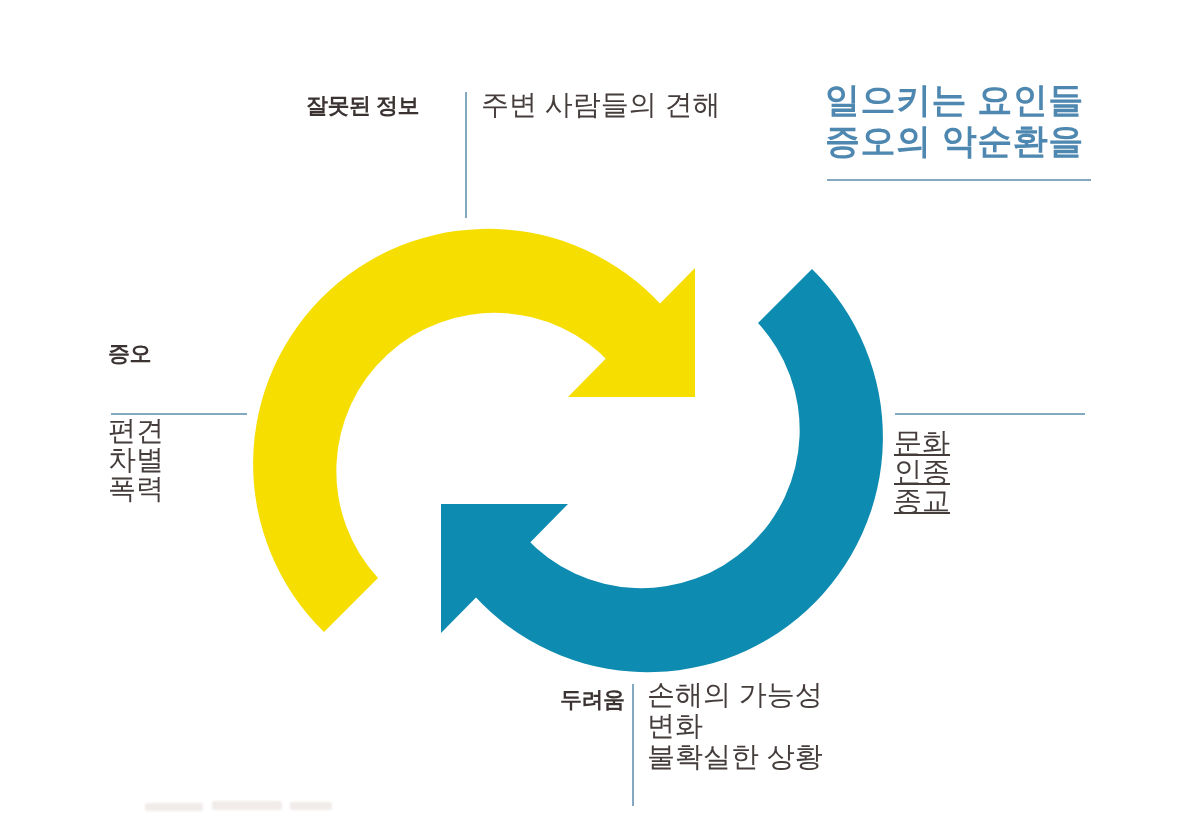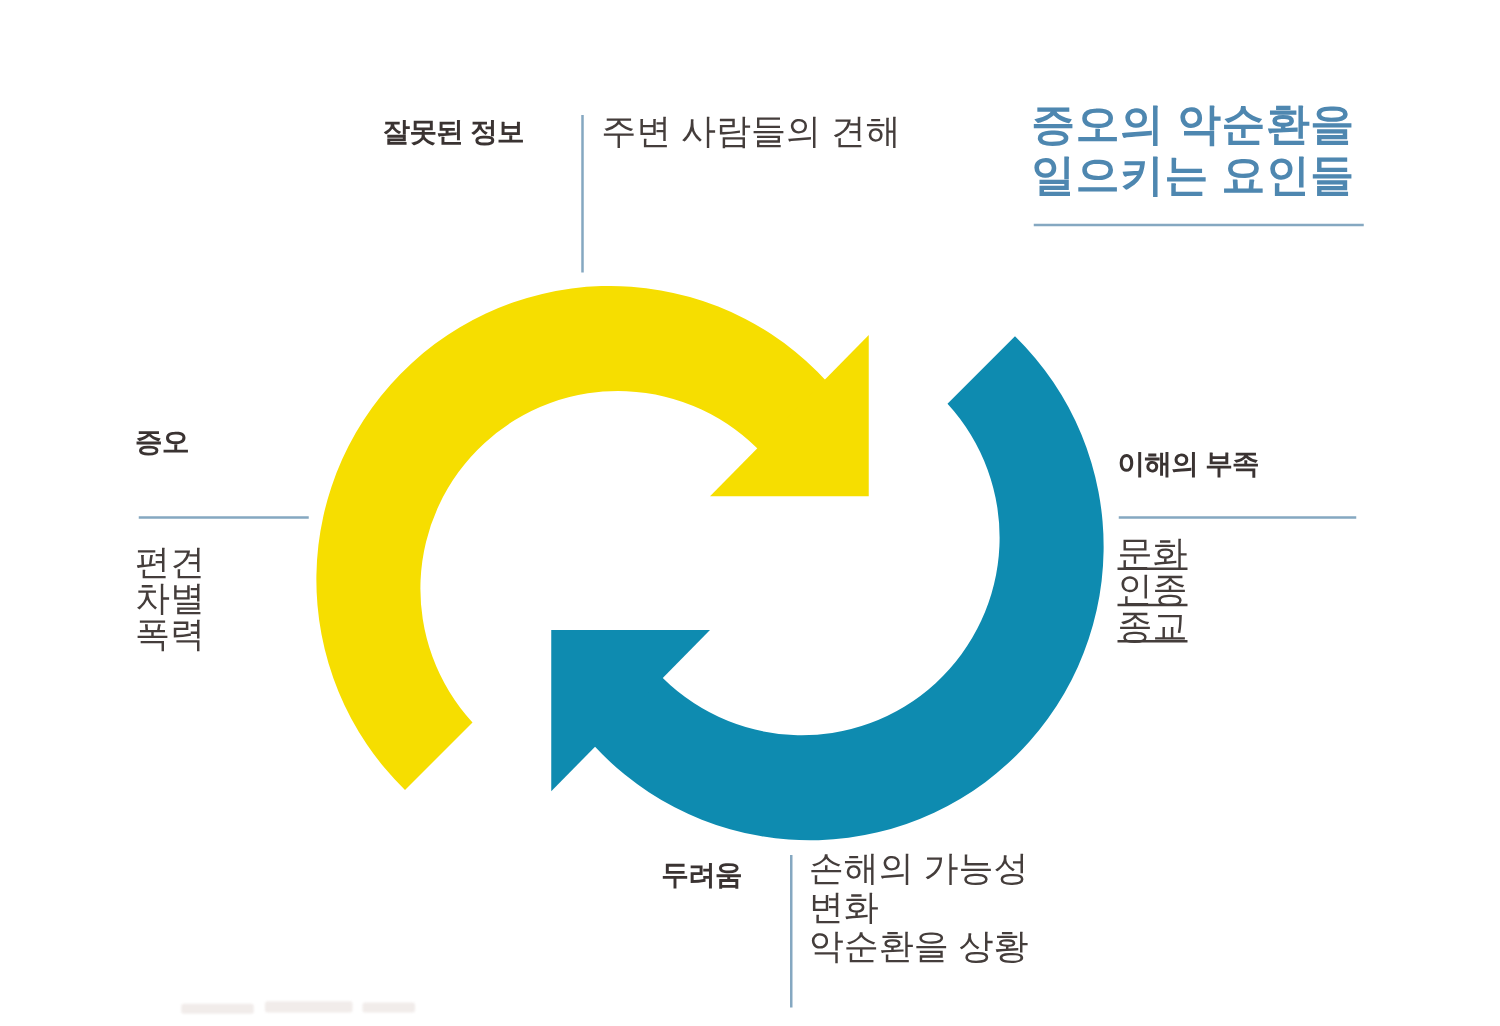--- a/index.html
+++ b/index.html
@@ -44,28 +44,28 @@
   .h-misinfo{left:306px;top:88px;}
   .l-misinfo{left:465px;top:92px;height:126px;}
   .i-misinfo{left:481px;top:88px;line-height:33px;}
 
   
   .h-underst{left:894px;top:353px;}
   .l-underst{left:895px;top:413px;width:190px;}
   .i-underst{left:894px;top:428px;line-height:29px;text-decoration:underline;}
 
   
-  .h-fear{left:529px;top:682px;}
+  .h-fear{left:560px;top:682px;}
   .l-fear{left:632px;top:684px;height:122px;}
   .i-fear{left:647px;top:679px;line-height:31px;}
 
   
   .h-hate{left:108px;top:336px;}
   .l-hate{left:111px;top:413px;width:136px;}
-  .i-hate{left:108px;top:435px;line-height:29px;}
+  .i-hate{left:108px;top:416px;line-height:29px;}
 
   
   .watermark{position:absolute;left:140px;top:799px;width:195px;height:16px;
     opacity:0.35;filter:blur(1px);}
   .watermark span{position:absolute;background:#d8c9c4;border-radius:2px;}
   .wm1{left:5px;top:4px;width:58px;height:8px;}
   .wm2{left:72px;top:2px;width:70px;height:9px;}
   .wm3{left:150px;top:3px;width:42px;height:8px;}
 </style>
 </head>
@@ -78,45 +78,44 @@
       <path class="yellow" d="M 324,632 A 235,235 0 1 1 670,315 L 611,364 A 158,158 0 1 0 378,578 Z"></path>
       <path class="yellow" d="M 695,268 L 695,397 L 568,397 Z"></path>
     </g>
     <g>
       <path class="blue" d="M 812,269 A 235,235 0 1 1 466,586 L 525,537 A 158,158 0 1 0 758,323 Z"></path>
       <path class="blue" d="M 441,633 L 441,504 L 568,504 Z"></path>
     </g>
   </svg>
 
   <div class="title">
+    <div>일으키는 요인들</div>
     <div>증오의 악순환을</div>
-    <div>일으키는 요인들</div>
   </div>
   <div class="rule h title-rule"></div>
 
   <div class="heading h-misinfo">잘못된 정보</div>
   <div class="rule v l-misinfo"></div>
   <div class="items i-misinfo">
     <div>주변 사람들의 견해</div>
   </div>
 
-  <div class="heading h-underst">이해의 부족</div>
   <div class="rule h l-underst"></div>
   <div class="items i-underst">
     <div>문화</div>
     <div>인종</div>
     <div>종교</div>
   </div>
 
   <div class="heading h-fear">두려움</div>
   <div class="rule v l-fear"></div>
   <div class="items i-fear">
     <div>손해의 가능성</div>
     <div>변화</div>
-    <div>악순환을 상황</div>
+    <div>불확실한 상황</div>
   </div>
 
   <div class="heading h-hate">증오</div>
   <div class="rule h l-hate"></div>
   <div class="items i-hate">
     <div>편견</div>
     <div>차별</div>
     <div>폭력</div>
   </div>
 

